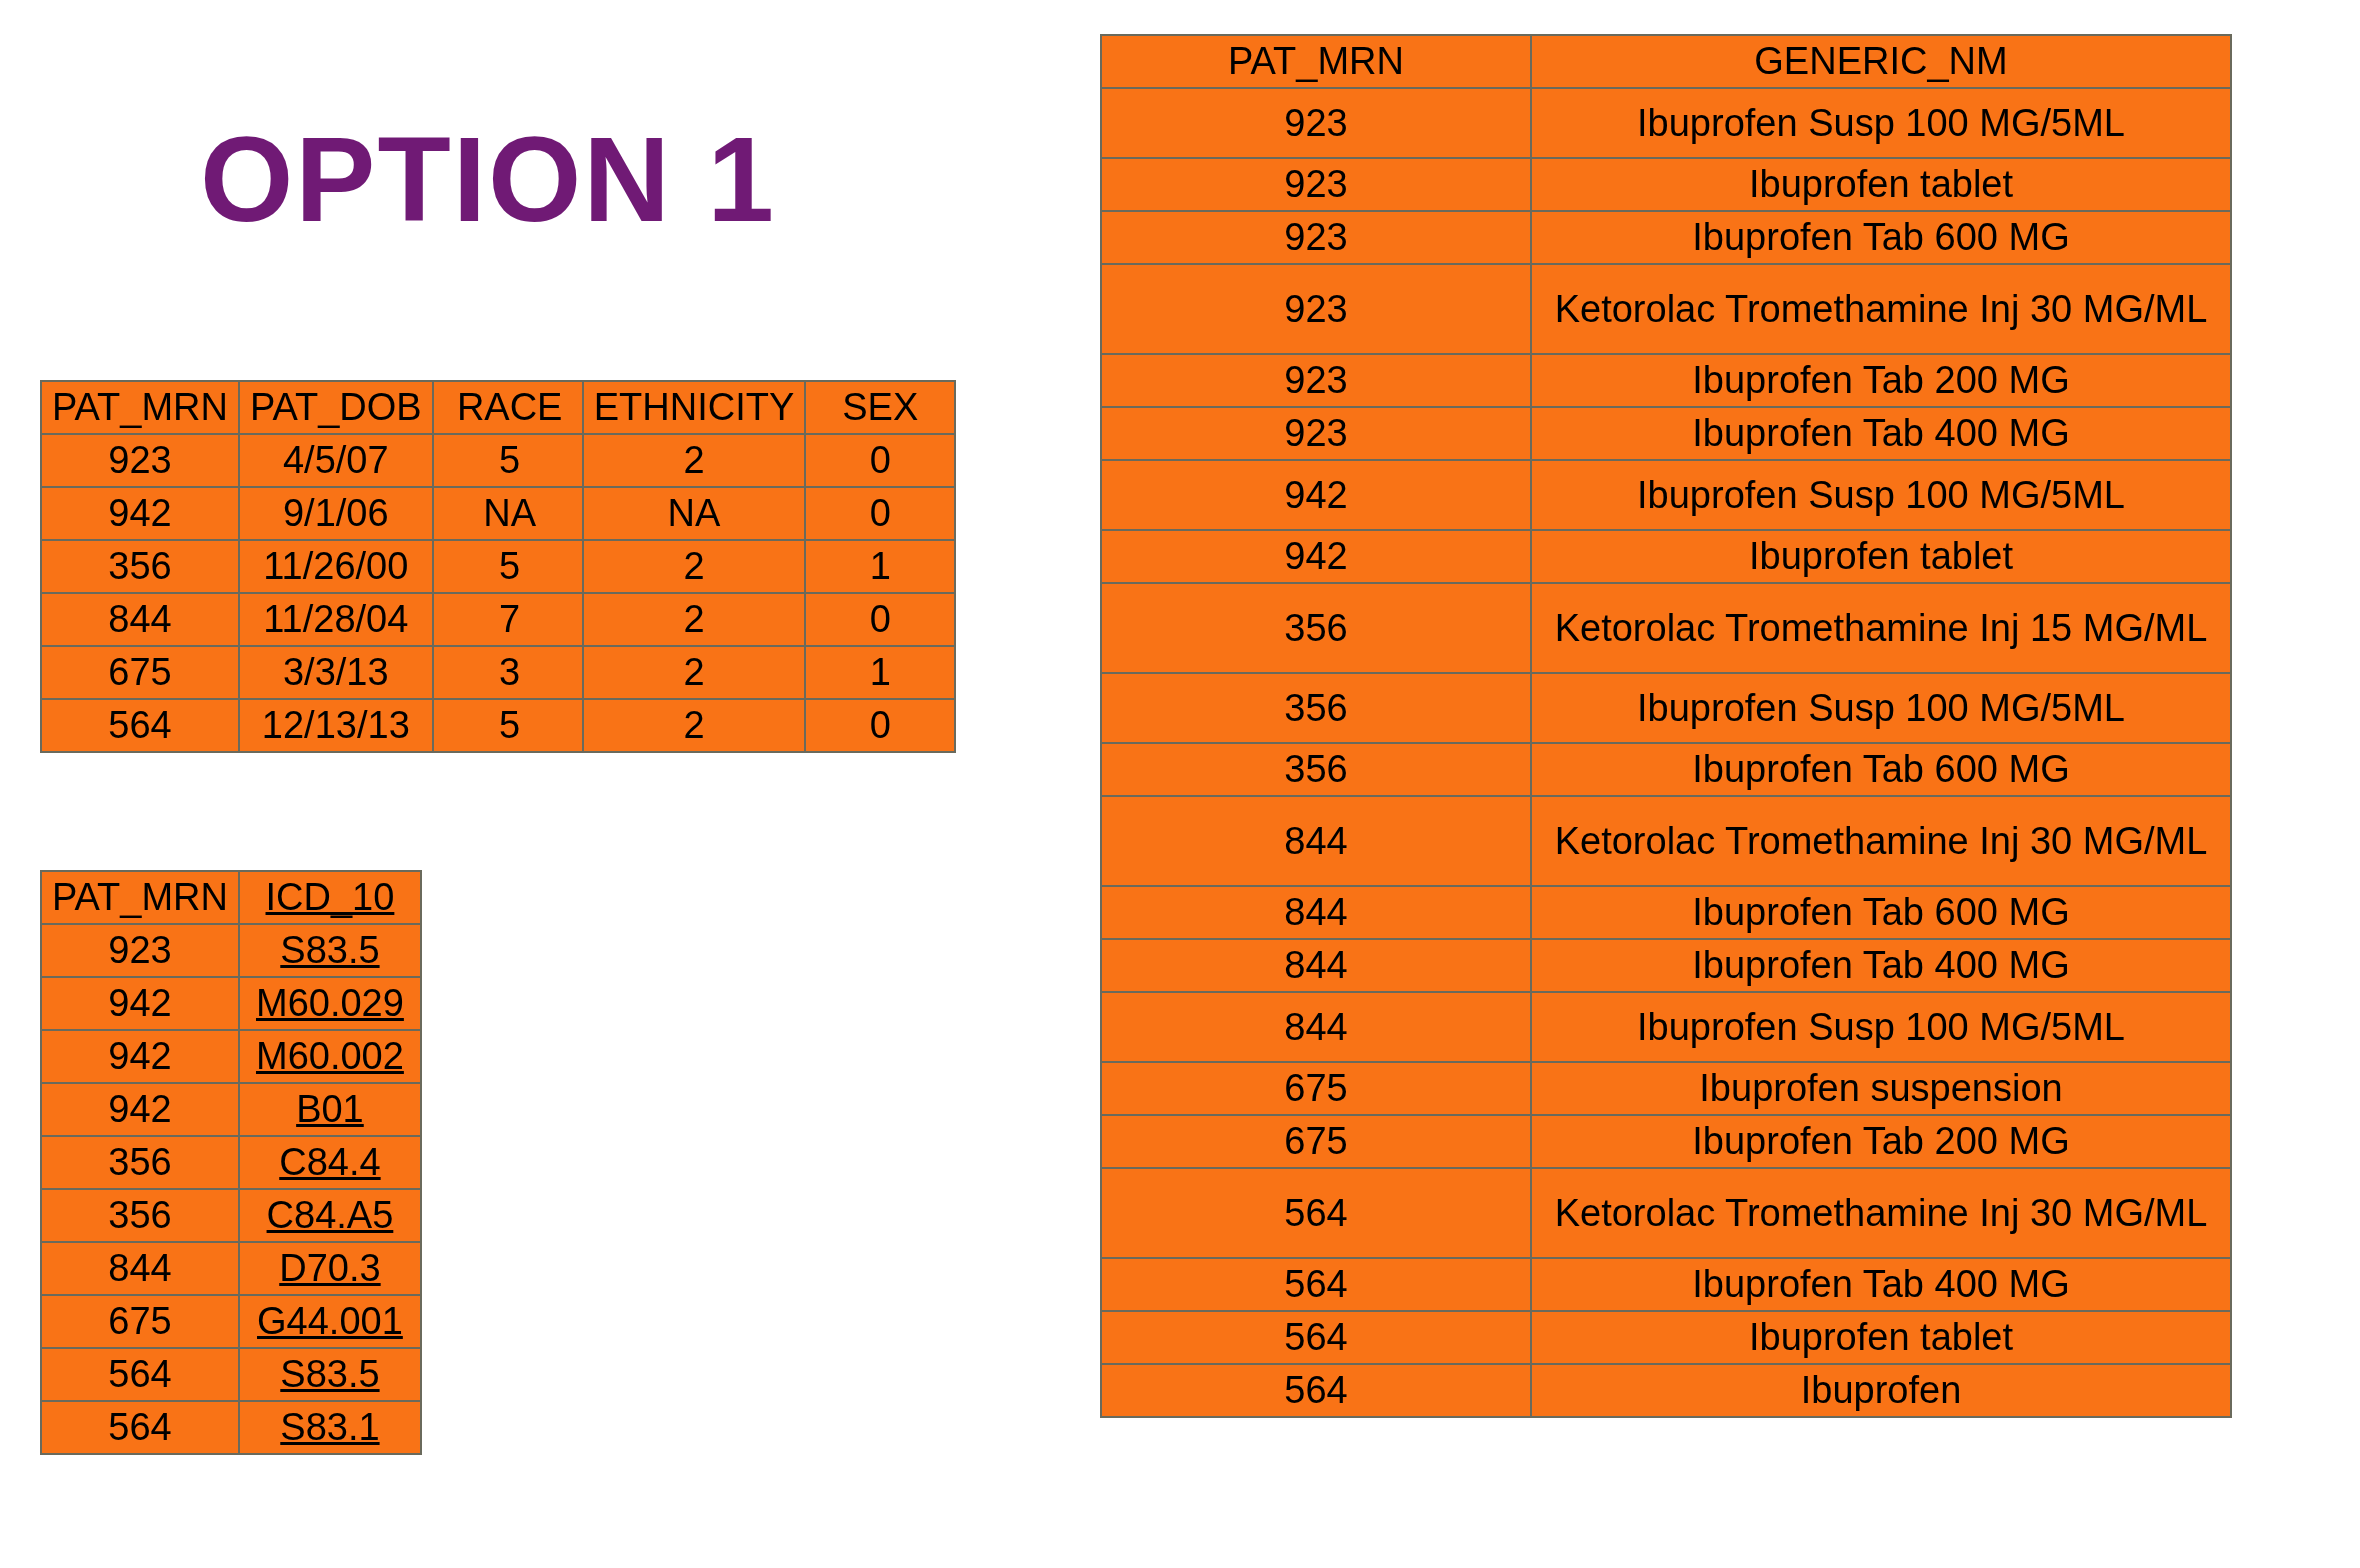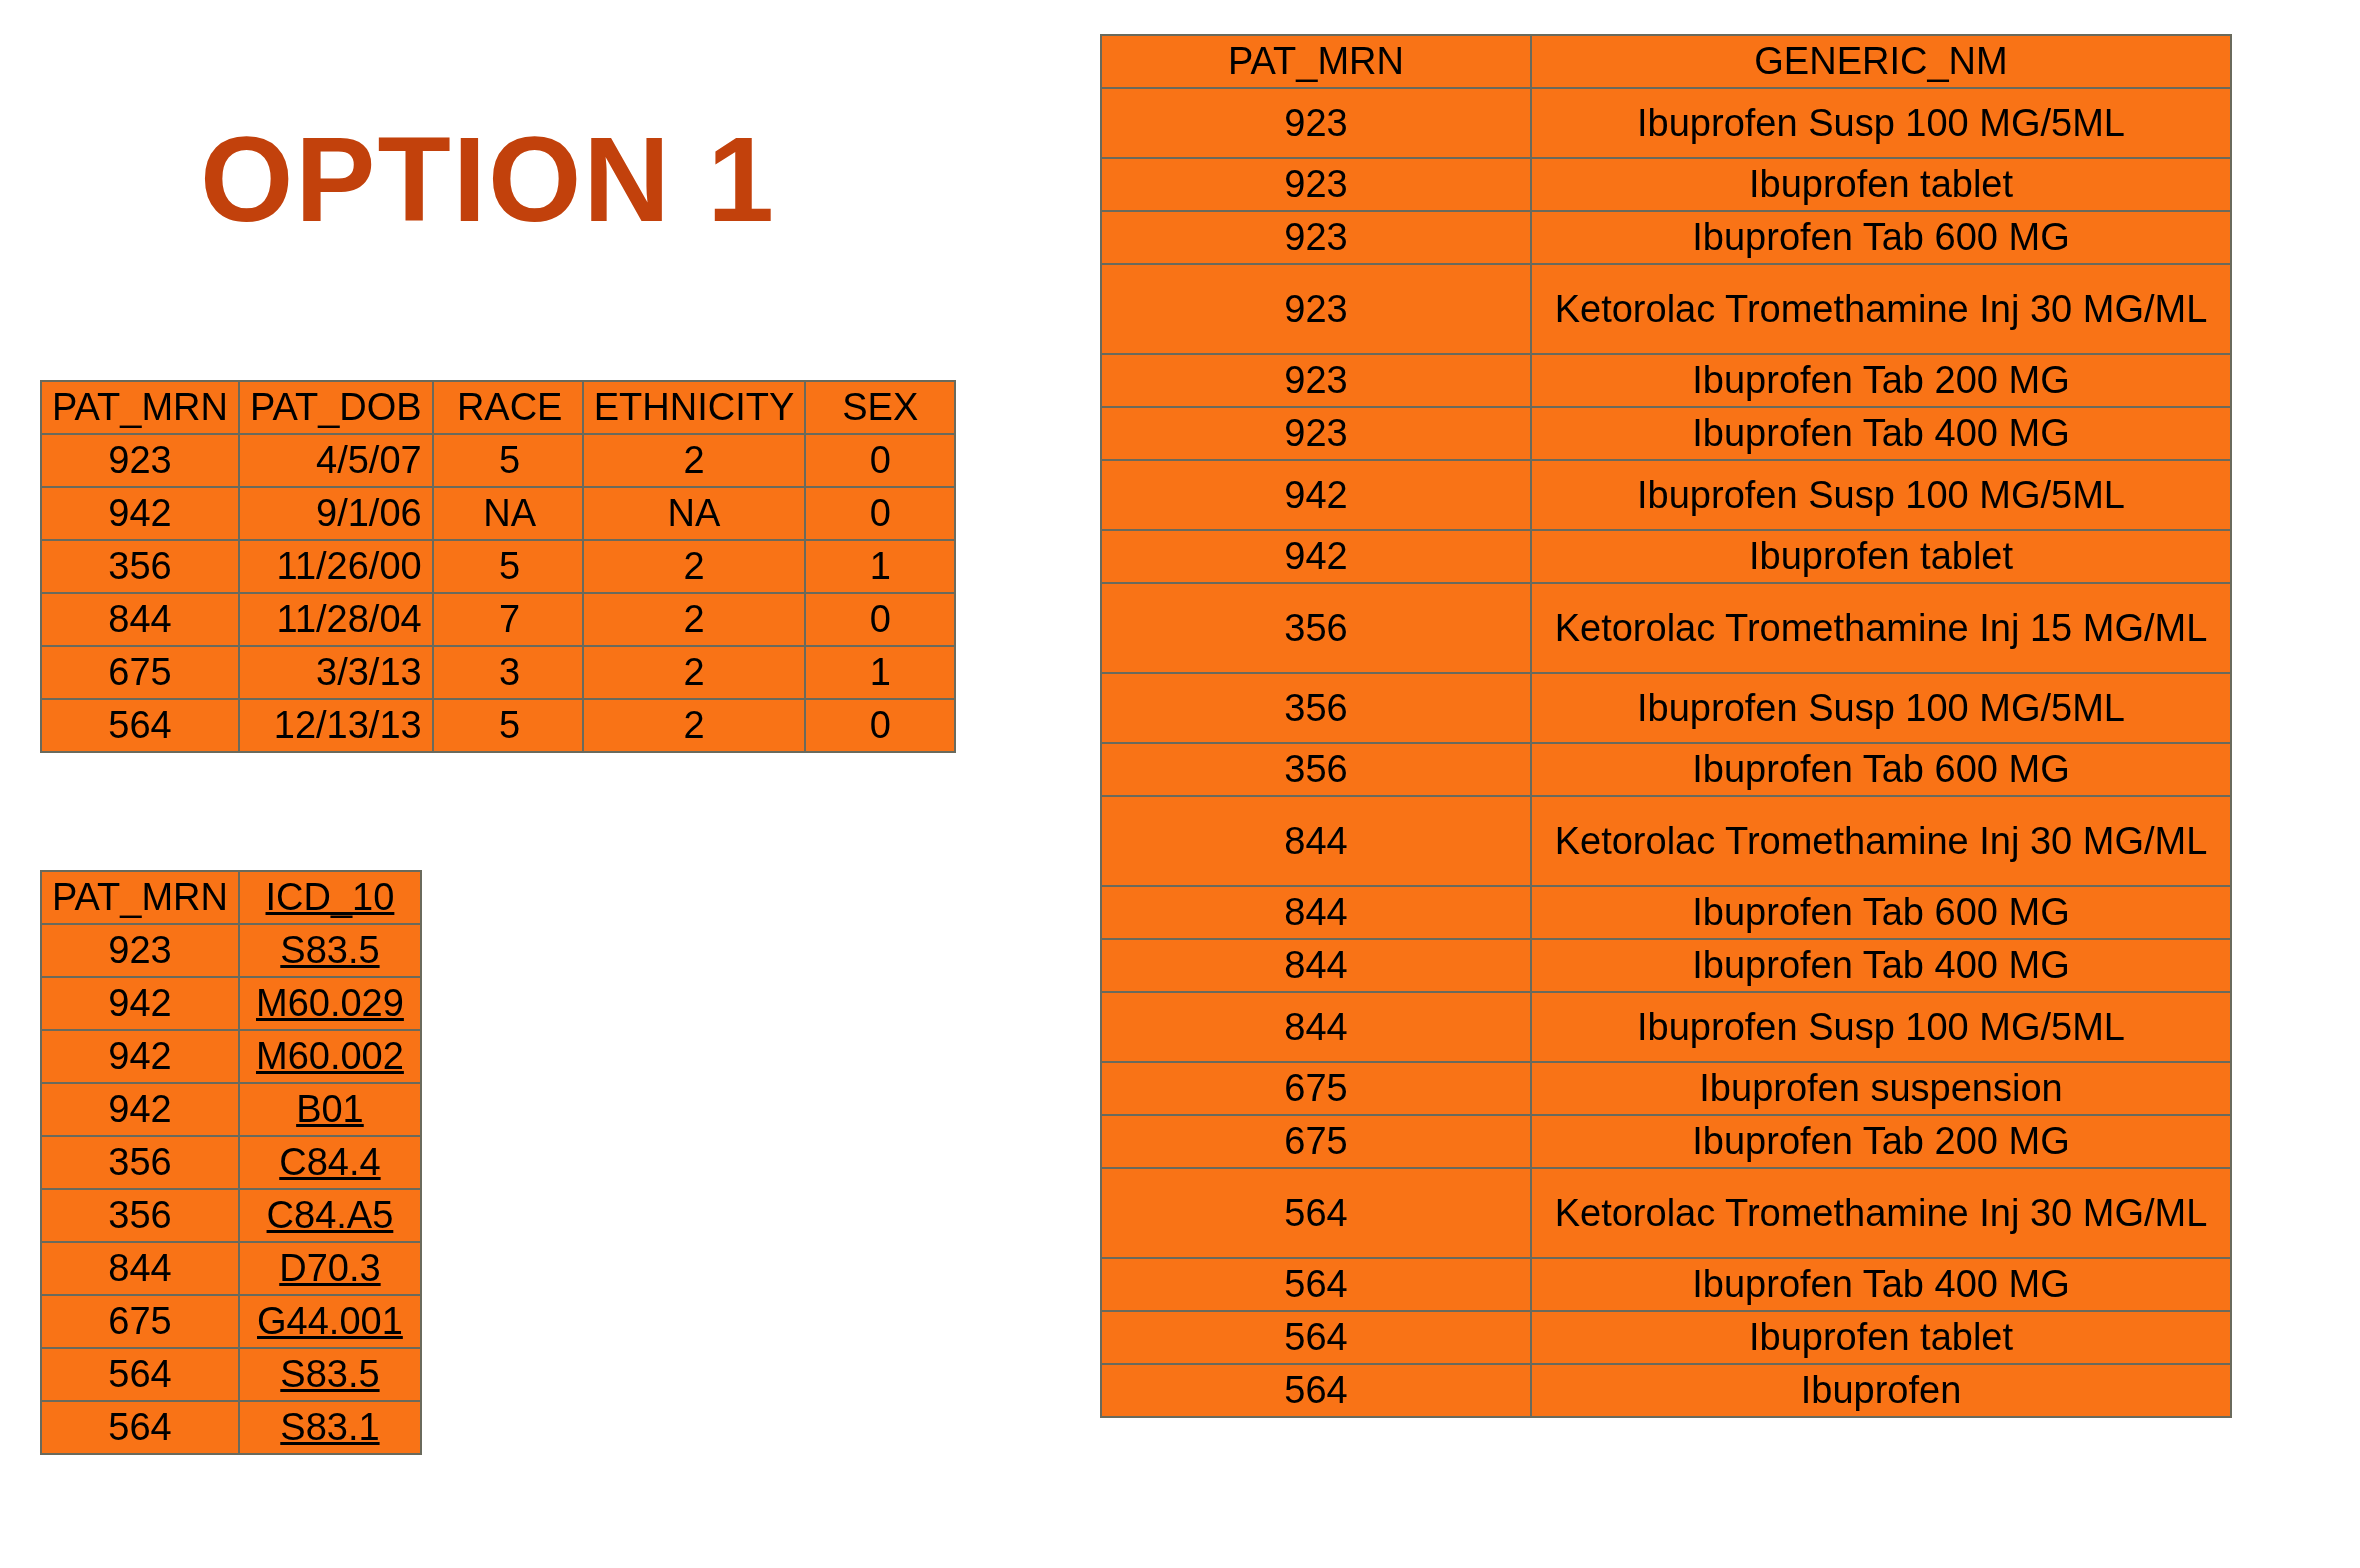--- a/index.html
+++ b/index.html
@@ -13,21 +13,21 @@
   .page {
     position: relative;
     width: 2360px; height: 1568px;
   }
   .title {
     position: absolute;
     left: 200px; top: 110px;
     font-size: 120px;
     font-weight: 800;
     letter-spacing: 2px;
-    color: #c2410c;
+    color: #701a75;
   }
   table {
     border-collapse: collapse;
     background: #f97316;
   }
   th, td {
     border: 2px solid #6a6a5c;
     text-align: center;
     font-size: 38px;
     font-weight: 400;
@@ -39,21 +39,21 @@
   .mid td { height: 70px; }
   .short td { height: 50px; }
 
   
   .tbl1 {
     position: absolute;
     left: 40px; top: 380px;
   }
   .tbl1 th, .tbl1 td { width: 180px; height: 50px; }
   .tbl1 .c0 { width: 170px; }
-  .tbl1 .c1 { width: 180px; text-align: right; }
+  .tbl1 .c1 { width: 180px; }
   .tbl1 .c2 { width: 150px; padding-left: 14px; }
   .tbl1 .c3 { width: 200px; }
   .tbl1 .c4 { width: 150px; }
 
   
   .tbl2 {
     position: absolute;
     left: 40px; top: 870px;
   }
   .tbl2 th, .tbl2 td { height: 50px; }

